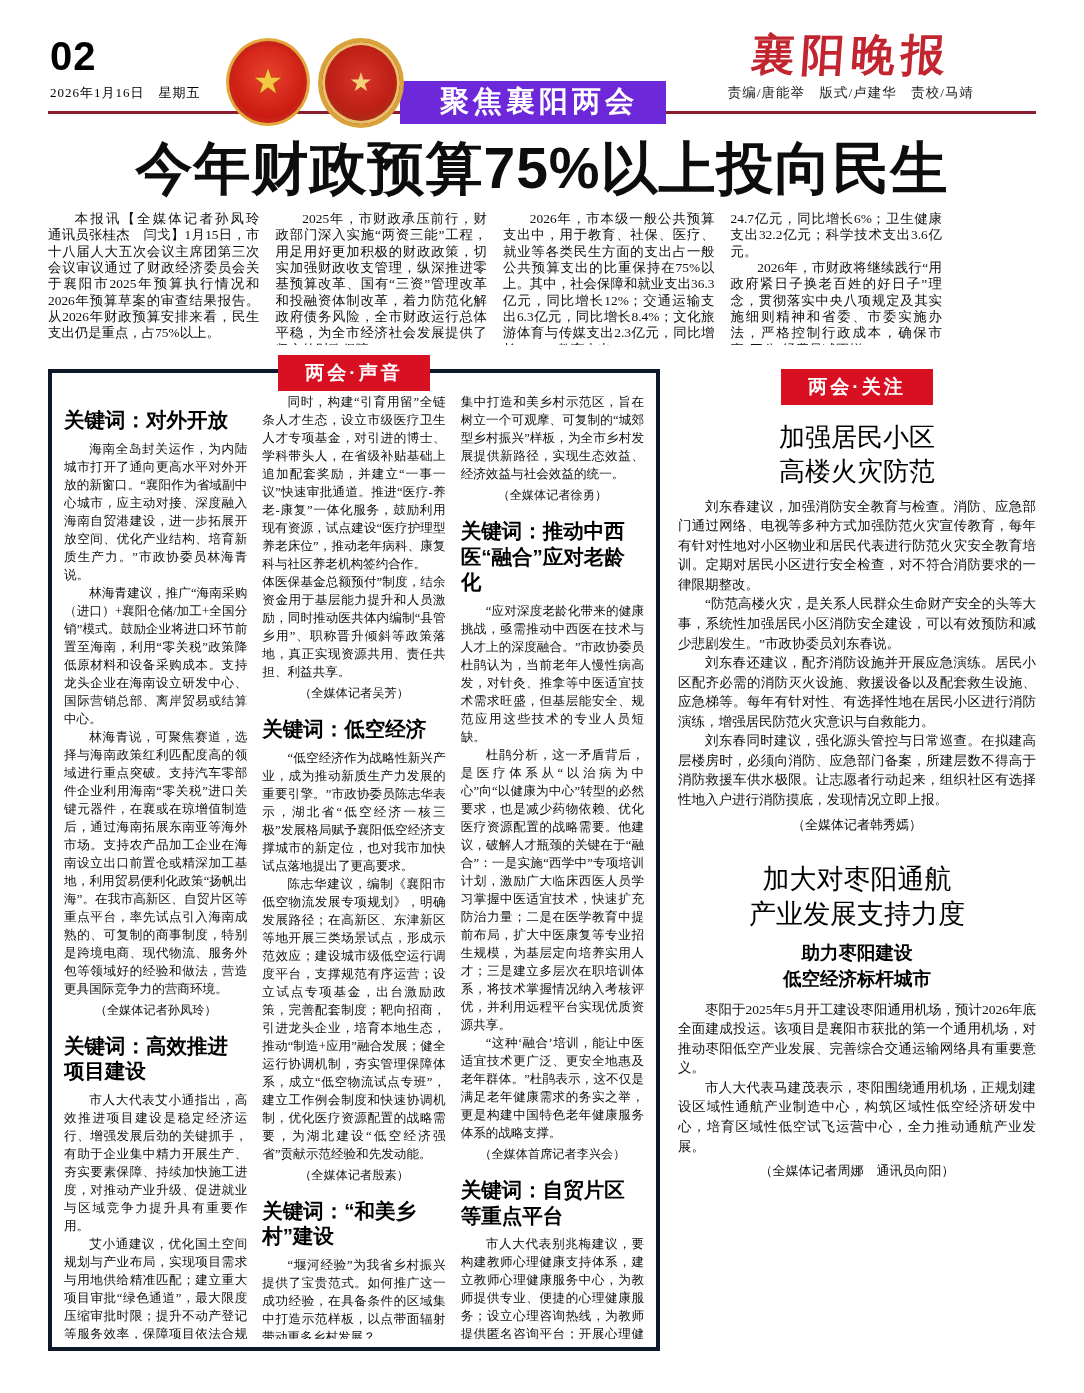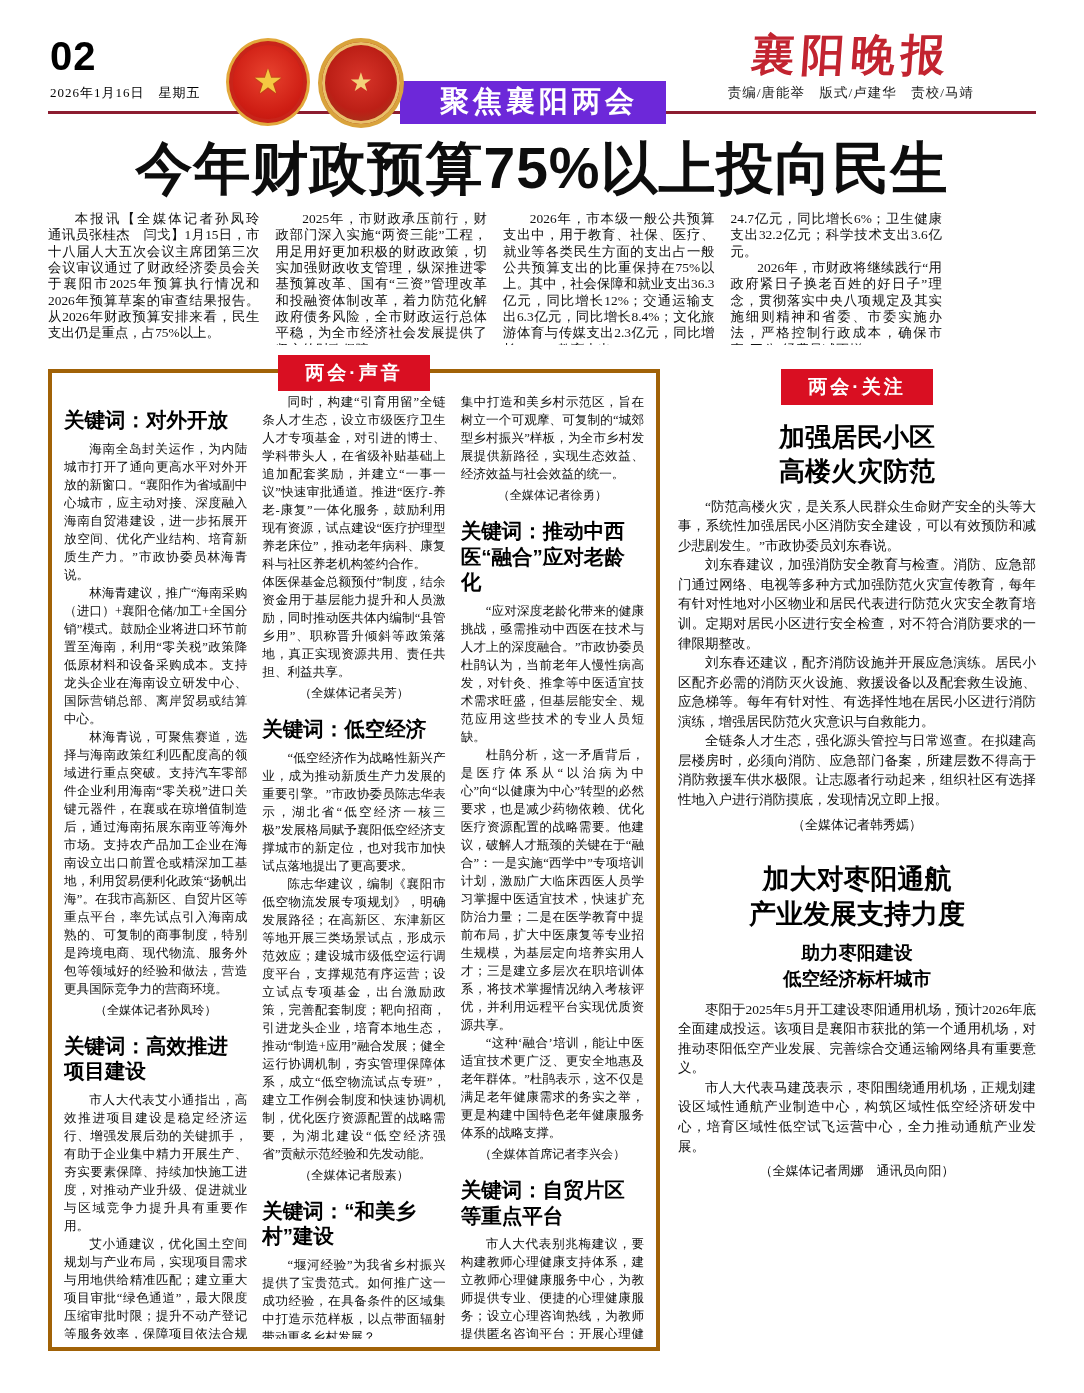--- a/index.html
+++ b/index.html
@@ -32,32 +32,32 @@
   .lead-col{flex:1;min-width:0;font-family:Liberation Serif, serif;}
   .lead-col .para{font-size:13.4px;line-height:1.22;}
   
   .para{margin:0;text-align:justify;text-indent:2em;color:#0f0f0f;}
   .para.noindent{text-indent:0;}
   .kw-heading{font-family:"Liberation Sans","DejaVu Sans",sans-serif;font-weight:bold;font-size:20.5px;
     line-height:1.25;margin:14px 0 7px;color:#000;}
   .credit{font-size:12.8px;text-align:center;margin:4px 0 2px;color:#0f0f0f;}
   
   .content-row{display:flex;gap:18px;margin-top:24px;height:982px;}
-  .voice-box{position:relative;width:612px;border:4px solid #a16207;padding:20px 12px 8px;box-sizing:border-box;background:#fff;}
+  .voice-box{position:relative;width:612px;border:4px solid #0f172a;padding:20px 12px 8px;box-sizing:border-box;background:#fff;}
   .section-label{background:#d90f22;color:#fff;font-family:"Liberation Sans","DejaVu Sans",sans-serif;
     font-weight:bold;font-size:19px;letter-spacing:3px;text-align:center;padding:5px 0;width:152px;}
   .voice-label{position:absolute;top:-18px;left:50%;transform:translateX(-50%);}
   .voice-cols{display:flex;gap:15px;height:100%;overflow:hidden;}
   .voice-col{flex:1;min-width:0;overflow:hidden;}
   .voice-col .para{font-size:12.6px;line-height:1.43;}
   .voice-col .credit{font-size:12.2px;}
   
   .focus-col{flex:1;min-width:0;overflow:hidden;}
   .focus-label{margin:0 auto 6px;}
-  .focus-title{font-family:"Liberation Sans","DejaVu Sans",sans-serif;font-weight:700;text-align:center;
+  .focus-title{font-family:"Liberation Sans","DejaVu Sans",sans-serif;font-weight:400;text-align:center;
     font-size:26px;line-height:1.3;margin:16px 0 8px;color:#000;white-space:pre-line;}
   .focus-title.big{font-size:27px;margin-top:28px;}
   .focus-subtitle{font-family:"Liberation Sans","DejaVu Sans",sans-serif;font-weight:bold;text-align:center;
     font-size:18.5px;line-height:1.4;margin:2px 0 8px;color:#000;white-space:pre-line;}
   .focus-col .para{font-size:13.5px;line-height:1.45;}
   .focus-col .credit{font-size:13px;margin-top:6px;}
 </style>
 </head>
 <body>
 
@@ -142,24 +142,24 @@
       </div>
     </section>
 
     <aside class="focus-col">
       <div class="section-label focus-label">两会·关注</div>
 
       <article>
         <h2 class="focus-title">加强居民小区
 高楼火灾防范</h2>
         <div>
+            <p class="para">刘东春建议，加强消防安全教育与检查。消防、应急部门通过网络、电视等多种方式加强防范火灾宣传教育，每年有针对性地对小区物业和居民代表进行防范火灾安全教育培训。定期对居民小区进行安全检查，对不符合消防要求的一律限期整改。</p>
             <p class="para">“防范高楼火灾，是关系人民群众生命财产安全的头等大事，系统性加强居民小区消防安全建设，可以有效预防和减少悲剧发生。”市政协委员刘东春说。</p>
-            <p class="para">刘东春建议，加强消防安全教育与检查。消防、应急部门通过网络、电视等多种方式加强防范火灾宣传教育，每年有针对性地对小区物业和居民代表进行防范火灾安全教育培训。定期对居民小区进行安全检查，对不符合消防要求的一律限期整改。</p>
             <p class="para">刘东春还建议，配齐消防设施并开展应急演练。居民小区配齐必需的消防灭火设施、救援设备以及配套救生设施、应急梯等。每年有针对性、有选择性地在居民小区进行消防演练，增强居民防范火灾意识与自救能力。</p>
-            <p class="para">全链条人才生态，强化源头管控与日常巡查。在拟建高层楼房时，必须向消防、应急部门备案，所建层数不得高于消防救援车供水极限。让志愿者行动起来，组织社区有选择性地入户进行消防摸底，发现情况立即上报。</p>
+            <p class="para">刘东春同时建议，强化源头管控与日常巡查。在拟建高层楼房时，必须向消防、应急部门备案，所建层数不得高于消防救援车供水极限。让志愿者行动起来，组织社区有选择性地入户进行消防摸底，发现情况立即上报。</p>
           </div>
         <div class="credit">（全媒体记者韩秀嫣）</div>
       </article>
 
       <article>
         <h2 class="focus-title big">加大对枣阳通航
 产业发展支持力度</h2>
         <div class="focus-subtitle">助力枣阳建设
 低空经济标杆城市</div>
         <div>

